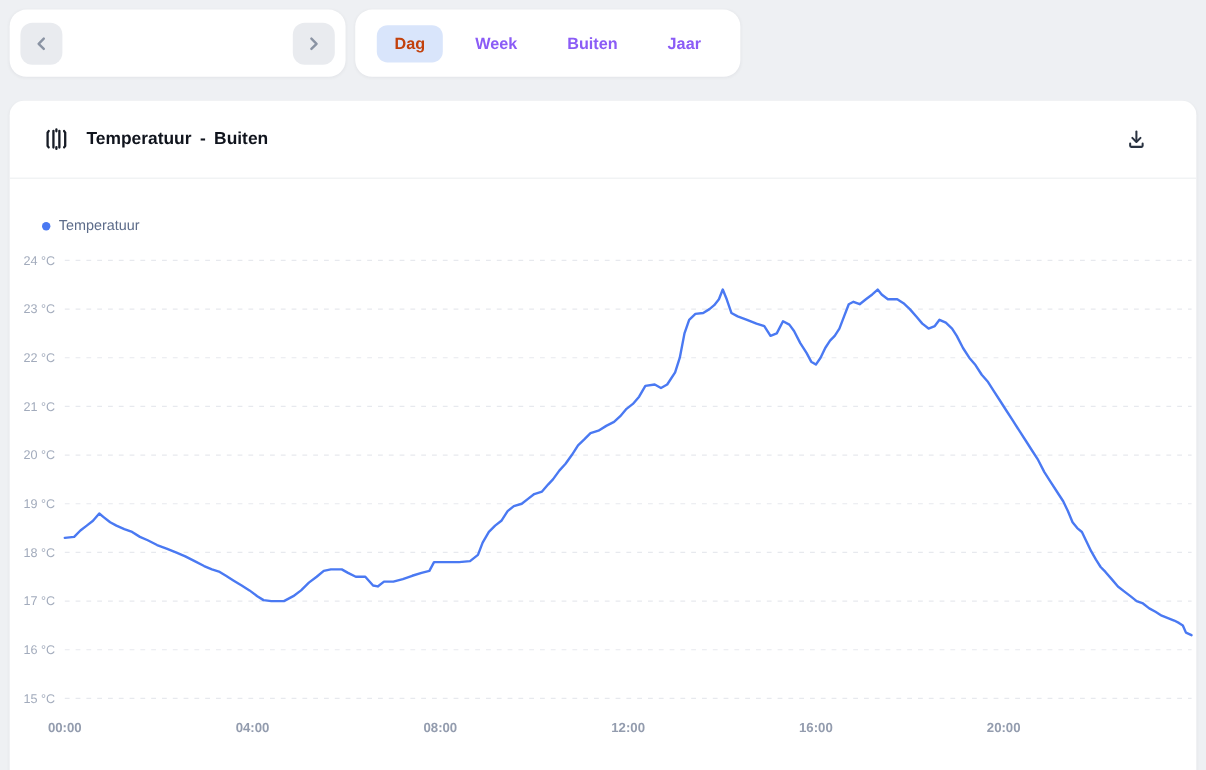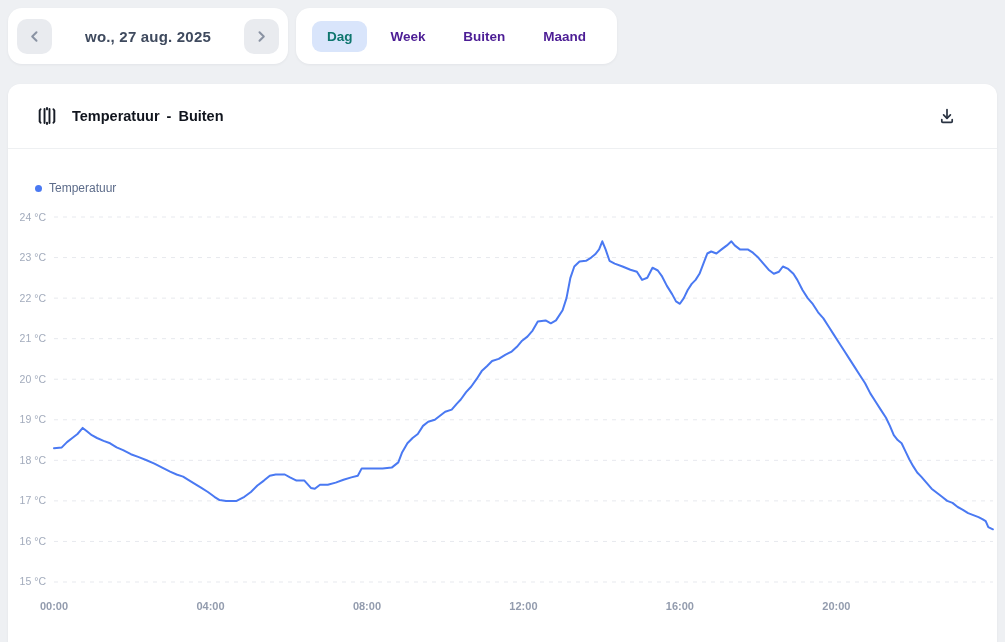--- a/index.html
+++ b/index.html
@@ -17,23 +17,23 @@
   .date-card{left:8px;top:8px;width:280px;height:56px;display:flex;align-items:center;justify-content:space-between;padding:0 9px;box-sizing:border-box;}
   .nav-btn{
     width:35px;height:35px;border:none;border-radius:10px;background:#e9ebef;
     display:flex;align-items:center;justify-content:center;cursor:pointer;padding:0;flex:0 0 auto;
   }
   .date-label{flex:1;text-align:center;font-size:15px;font-weight:700;color:#3f4a5e;letter-spacing:.2px;}
   
   .tabs-card{left:296px;top:8px;width:321px;height:56px;display:flex;align-items:center;justify-content:space-around;padding:0 12px;box-sizing:border-box;}
   .tab{
     border:none;background:transparent;font-family:inherit;font-size:13.5px;font-weight:600;
-    color:#4c1d95;padding:8px 15px;border-radius:9px;cursor:pointer;
+    color:#8b5cf6;padding:8px 15px;border-radius:9px;cursor:pointer;
   }
-  .tab.active{background:#d9e5fb;color:#0f766e;}
+  .tab.active{background:#d9e5fb;color:#c2410c;}
   
   .main-card{left:8px;top:84px;width:989px;height:576px;border-radius:12px;}
   .card-header{height:64px;display:flex;align-items:center;padding:0 36px 0 28px;box-sizing:border-box;}
   .header-icon{flex:0 0 auto;display:flex;margin-right:14px;}
   .card-title{font-size:14.5px;font-weight:700;color:#10141d;}
   .title-sep{margin:0 7px;font-weight:700;color:#10141d;}
   .header-spacer{flex:1;}
   .dl-btn{border:none;background:transparent;padding:4px;cursor:pointer;display:flex;}
   .divider{position:absolute;left:0;right:0;top:64px;height:1px;background:#eef0f2;}
   .legend{position:absolute;left:27px;top:97px;display:flex;align-items:center;gap:7px;}
@@ -45,35 +45,34 @@
 <body>
 
 <div class="card date-card">
   <button class="nav-btn">
     <span style="display:flex;">
       <svg width="15" height="15" viewBox="0 0 15 15">
           <path d="M9.5 3.2 5.2 7.5l4.3 4.3" fill="none" stroke="#8a93a3" stroke-width="2" stroke-linecap="round" stroke-linejoin="round"></path>
         </svg>
     </span>
   </button>
-  <div class="date-label">wo., 27 aug. 2025</div>
   <button class="nav-btn">
     <span style="display:flex;">
       <svg width="15" height="15" viewBox="0 0 15 15">
           <path d="M5.5 3.2 9.8 7.5l-4.3 4.3" fill="none" stroke="#8a93a3" stroke-width="2" stroke-linecap="round" stroke-linejoin="round"></path>
         </svg>
     </span>
   </button>
 </div>
 
 <div class="card tabs-card">
   <button class="tab active">Dag</button>
   <button class="tab">Week</button>
   <button class="tab">Buiten</button>
-  <button class="tab">Maand</button>
+  <button class="tab">Jaar</button>
 </div>
 
 <div class="card main-card">
   <div class="card-header">
     <span class="header-icon">
       <svg width="22" height="22" viewBox="0 0 24 24" fill="none" stroke="#171c26" stroke-width="2.1" stroke-linecap="round">
         <path d="M5 4.6 4 6v12l1 1.4"></path>
         <path d="M9.3 4.4v15.2"></path>
         <path d="M14.7 4.4v15.2"></path>
         <path d="M19 4.6 20 6v12l-1 1.4"></path>

